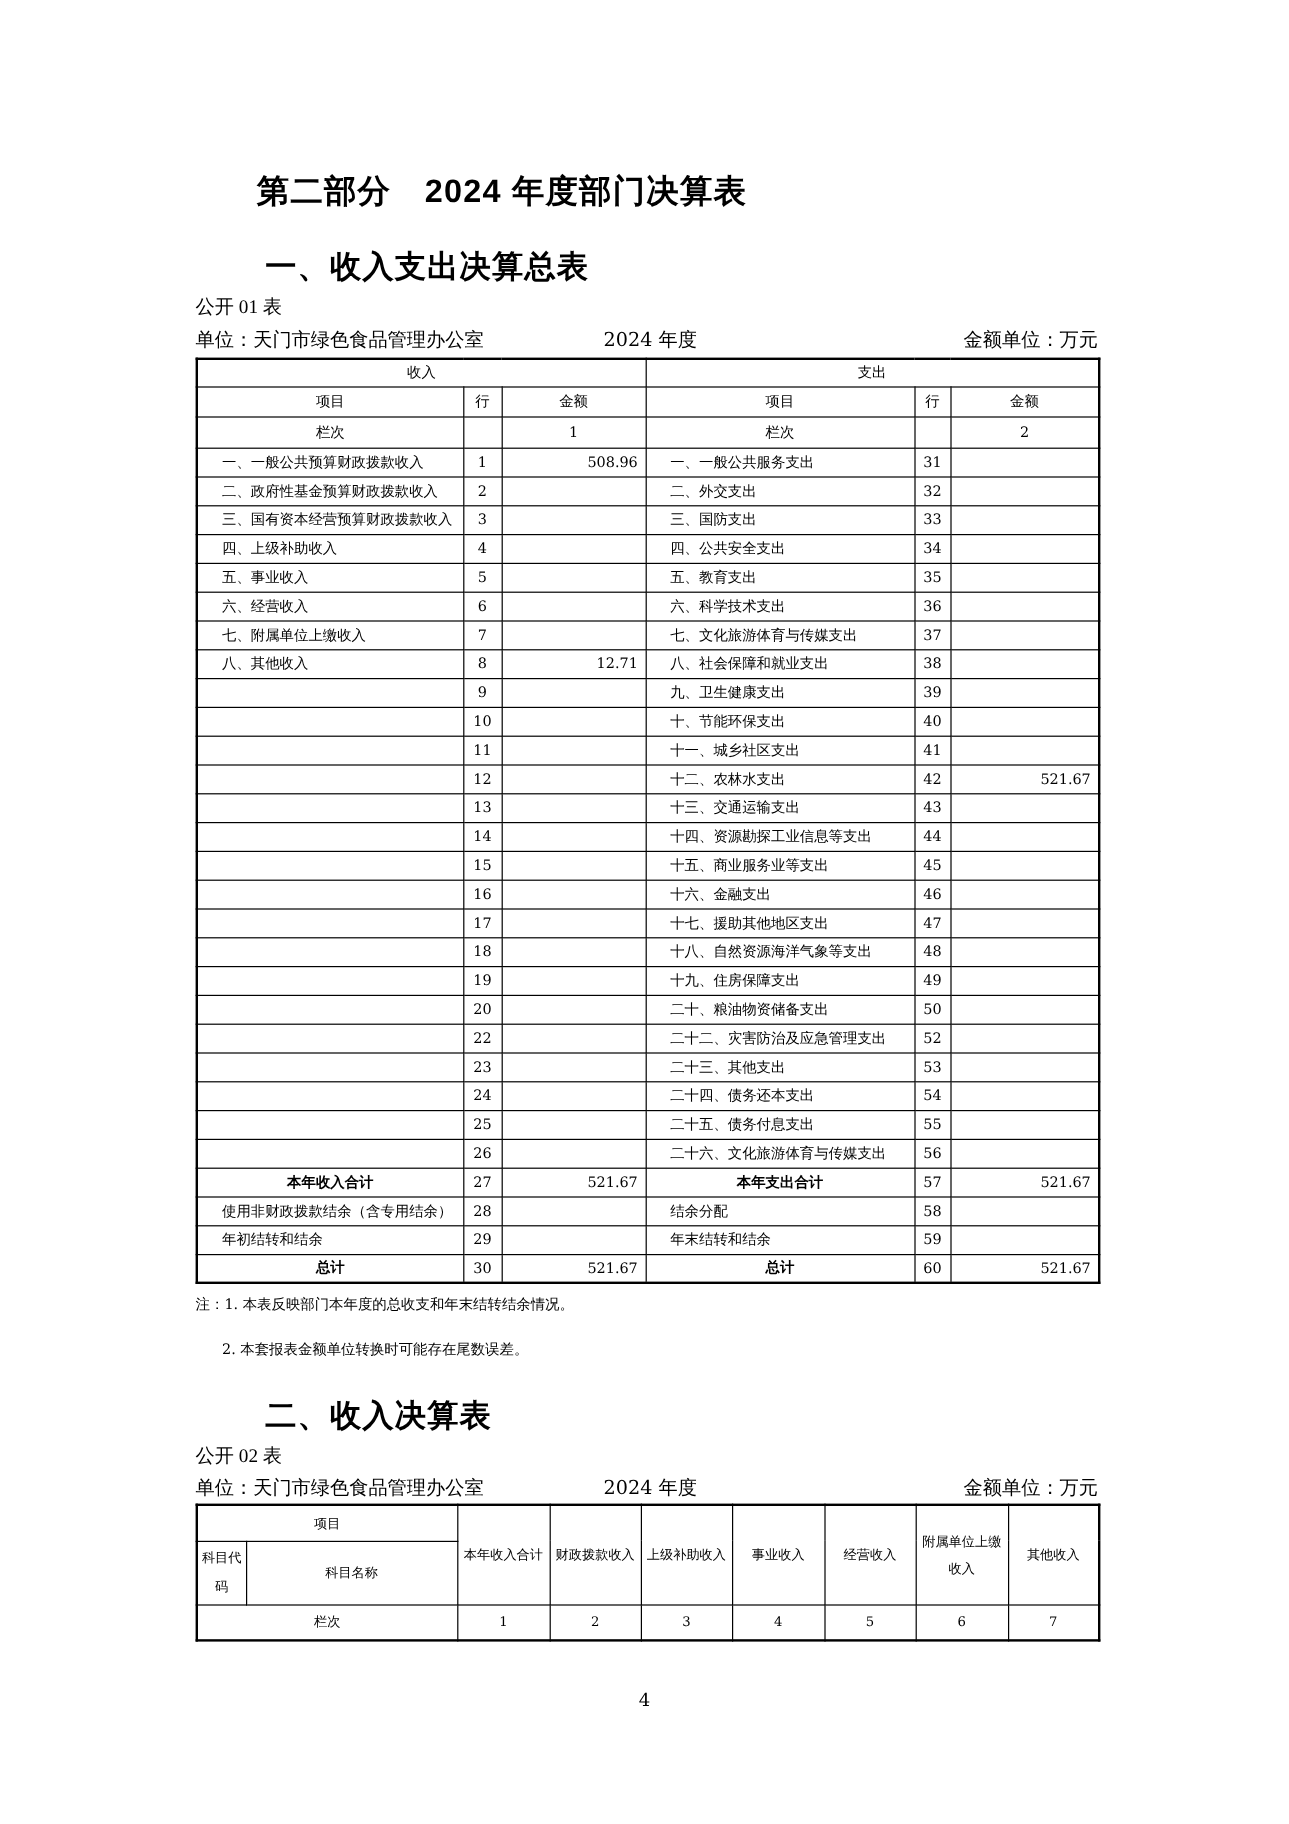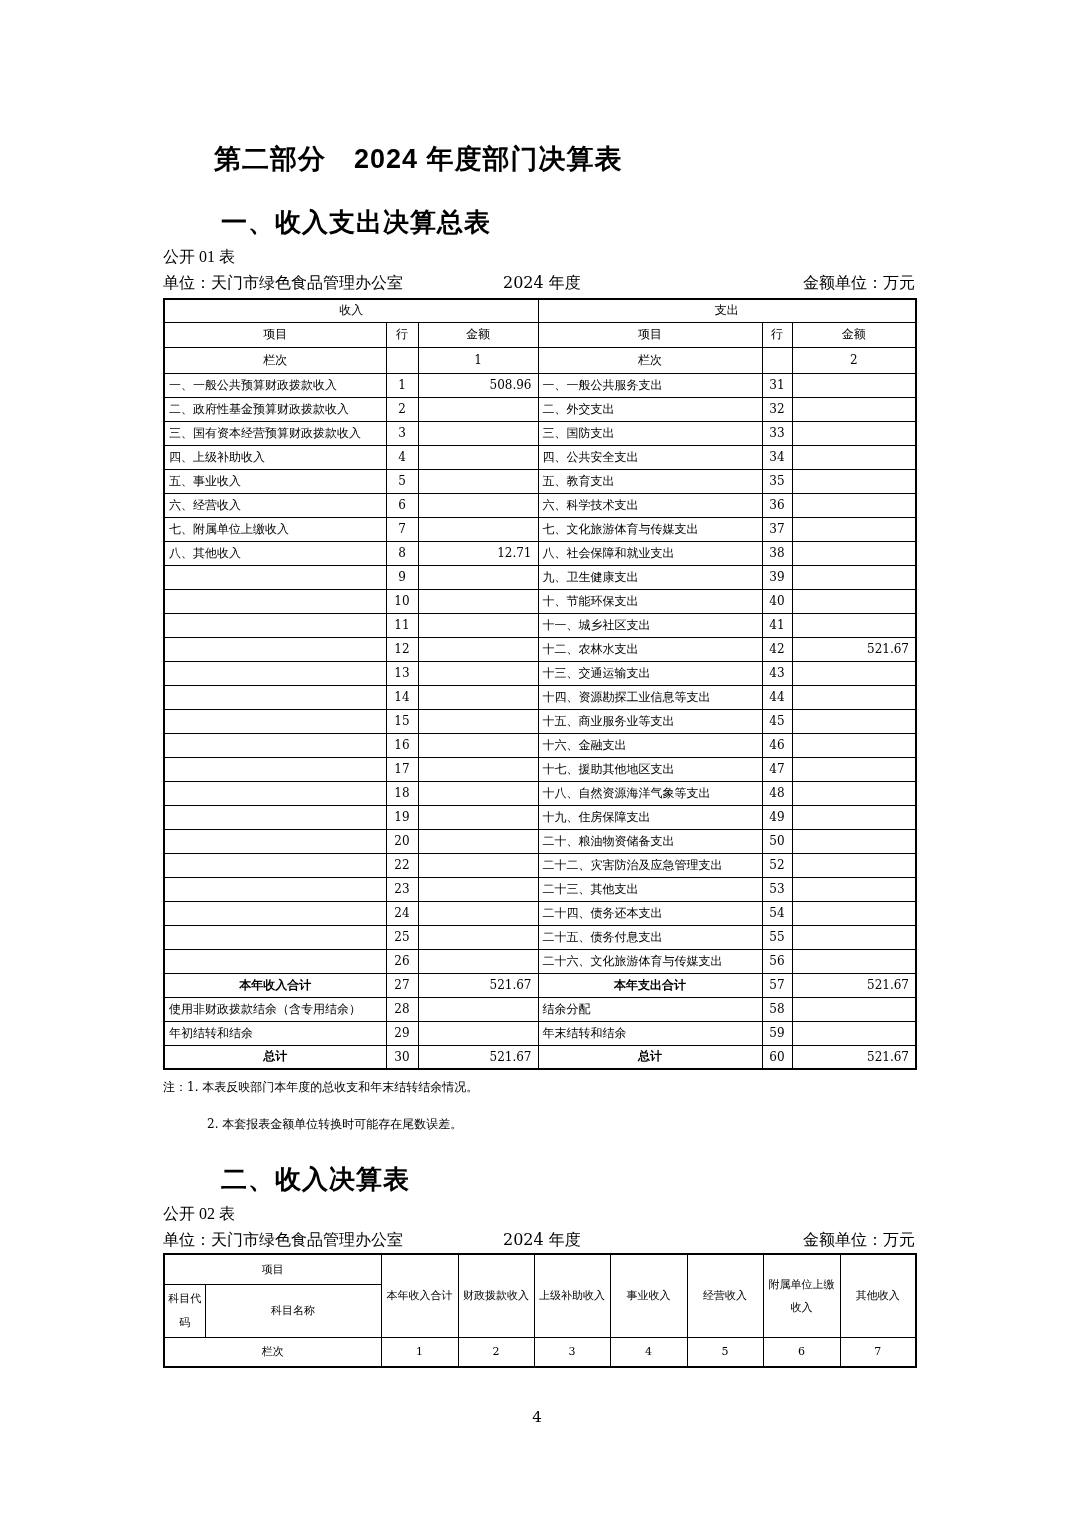--- a/index.html
+++ b/index.html
@@ -65,28 +65,28 @@
     font-weight:normal;
     overflow:hidden;
     white-space:nowrap;
   }
   .t1 { margin-top:5px; }
   .t1 th { text-align:center; }
   .t1 tr.t1-r1 th { height:23px; }
   .t1 tr.t1-r2 th { height:25px; }
   .t1 tr.t1-r3 th { height:26px; }
   .t1 td { height:24px; }
-  .cell-item { text-align:left; padding-left:4px; }
+  .cell-item { text-align:left; padding-left:20px; }
   .cell-rowno { text-align:center; }
   .cell-amount { text-align:right; padding-right:6px;padding-left:32px; }
   tr.row-bold td.cell-item { text-align:center; padding-left:0; font-weight:bold; }
 
   .notes { margin-top:9px; }
   .note-line { font-size:12px; line-height:16px; }
-  .note-line + .note-line { margin-top:21px; margin-left:44px; }
+  .note-line + .note-line { margin-top:21px; margin-left:22px; }
 
   .t2 { margin-top:3px; }
   .t2 th {
     text-align:center;
     font-size:11px;
     line-height:2.1;
     white-space:normal;
     padding:0 3px;
   }
   .t2 tr.t2-r1 th.th-proj { height:30px; }

